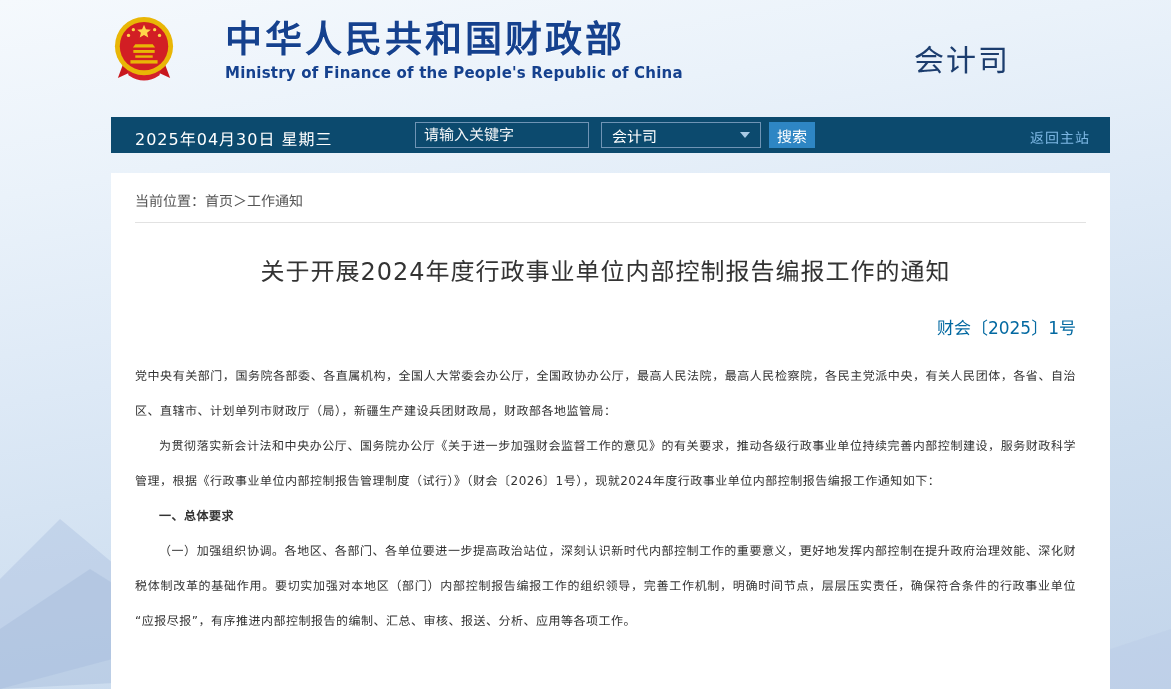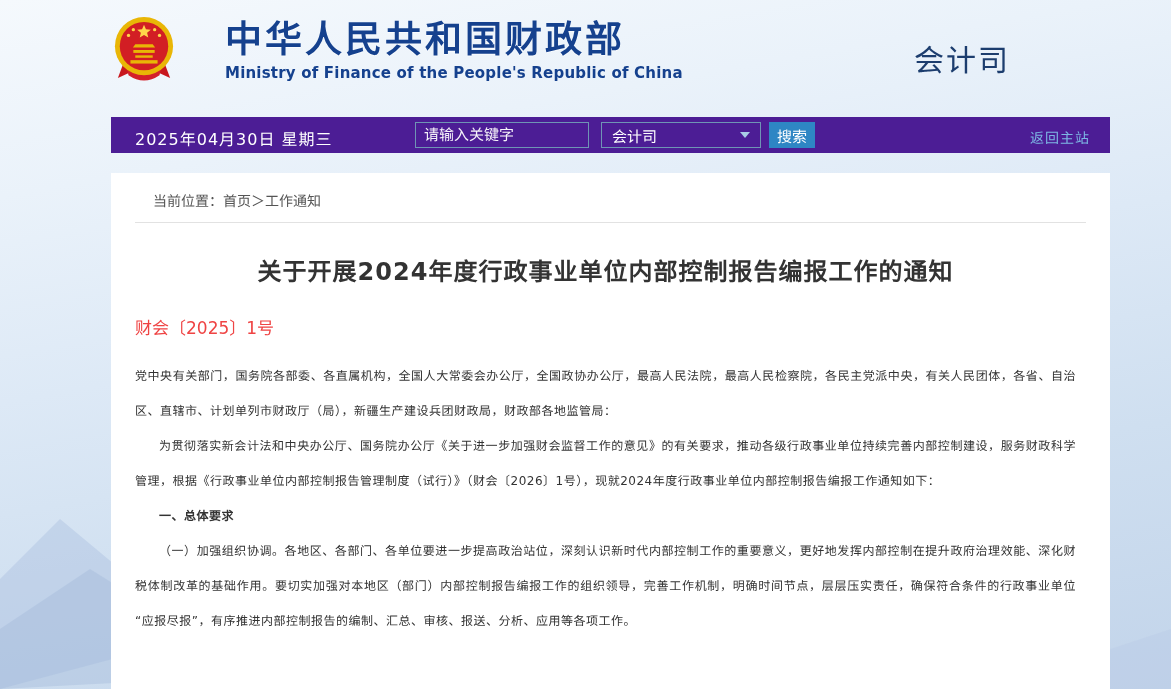--- a/index.html
+++ b/index.html
@@ -18,21 +18,21 @@
   .site-title{
     font-size:37px;font-weight:bold;color:#15418e;letter-spacing:3px;line-height:40px;
     text-shadow:0 1px 0 rgba(255,255,255,.6);
   }
   .site-subtitle{font-size:15px;font-weight:bold;color:#15418e;margin-top:4px;letter-spacing:.2px;}
   .dept-name{position:absolute;right:100px;top:36px;font-size:30px;color:#1c3d6e;letter-spacing:2px;}
 
   
   .navbar{
     position:absolute;left:111px;top:117px;width:999px;height:36px;
-    background:#4c1d95;color:#fff;
+    background:#0c4a6e;color:#fff;
   }
   .nav-date{position:absolute;left:24px;top:9px;font-size:16px;letter-spacing:1px;}
   .nav-search{position:absolute;left:304px;top:5px;height:26px;display:flex;align-items:stretch;}
   .nav-input{
     width:156px;height:24px;background:transparent;border:1px solid #6f94b5;
     color:#fff;font-size:15px;padding:0 8px;outline:none;
     font-family:"DejaVu Sans","Liberation Sans",sans-serif;
   }
   .nav-input::placeholder{color:#fff;opacity:.95;}
   .nav-select{
@@ -44,29 +44,29 @@
   .nav-search-btn{
     margin-left:8px;width:46px;border:0;background:#2e86c4;color:#fff;font-size:15px;
     cursor:pointer;font-family:Liberation Sans, sans-serif;
   }
   .nav-home{position:absolute;right:20px;top:10px;font-size:14px;color:#7db7e4;text-decoration:none;cursor:pointer;letter-spacing:1px;}
 
   
   .content{
     position:absolute;left:111px;top:173px;width:999px;height:520px;background:#ffffff;
   }
-  .breadcrumb{padding:17px 24px 12px 24px;font-size:14px;color:#555;margin-left:18px;}
+  .breadcrumb{padding:17px 24px 12px 24px;font-size:14px;color:#555;}
   .breadcrumb a{color:#555;text-decoration:none;cursor:pointer;}
   .crumb-divider{border:0;border-bottom:1px solid #e2e2e2;margin:0 24px;}
   .article{padding:0 34px 0 24px;}
   .article-title{
-    margin:35px 0 0 0;text-align:center;font-size:24px;font-weight:bold;color:#333;
+    margin:35px 0 0 0;text-align:center;font-size:24px;font-weight:normal;color:#333;
     letter-spacing:1px;line-height:28px;
   }
-  .doc-number{margin-top:28px;text-align:left;font-size:17px;color:#ef4444;}
+  .doc-number{margin-top:28px;text-align:right;font-size:17px;color:#0369a1;}
   .paragraphs{margin-top:20px;}
   .para{
     margin:0;font-size:12px;line-height:35px;color:#333;text-align:justify;
     letter-spacing:.5px;
   }
   .para.indent{text-indent:2em;}
   .para.bold{font-weight:bold;}
 </style>
 </head>
 <body>

